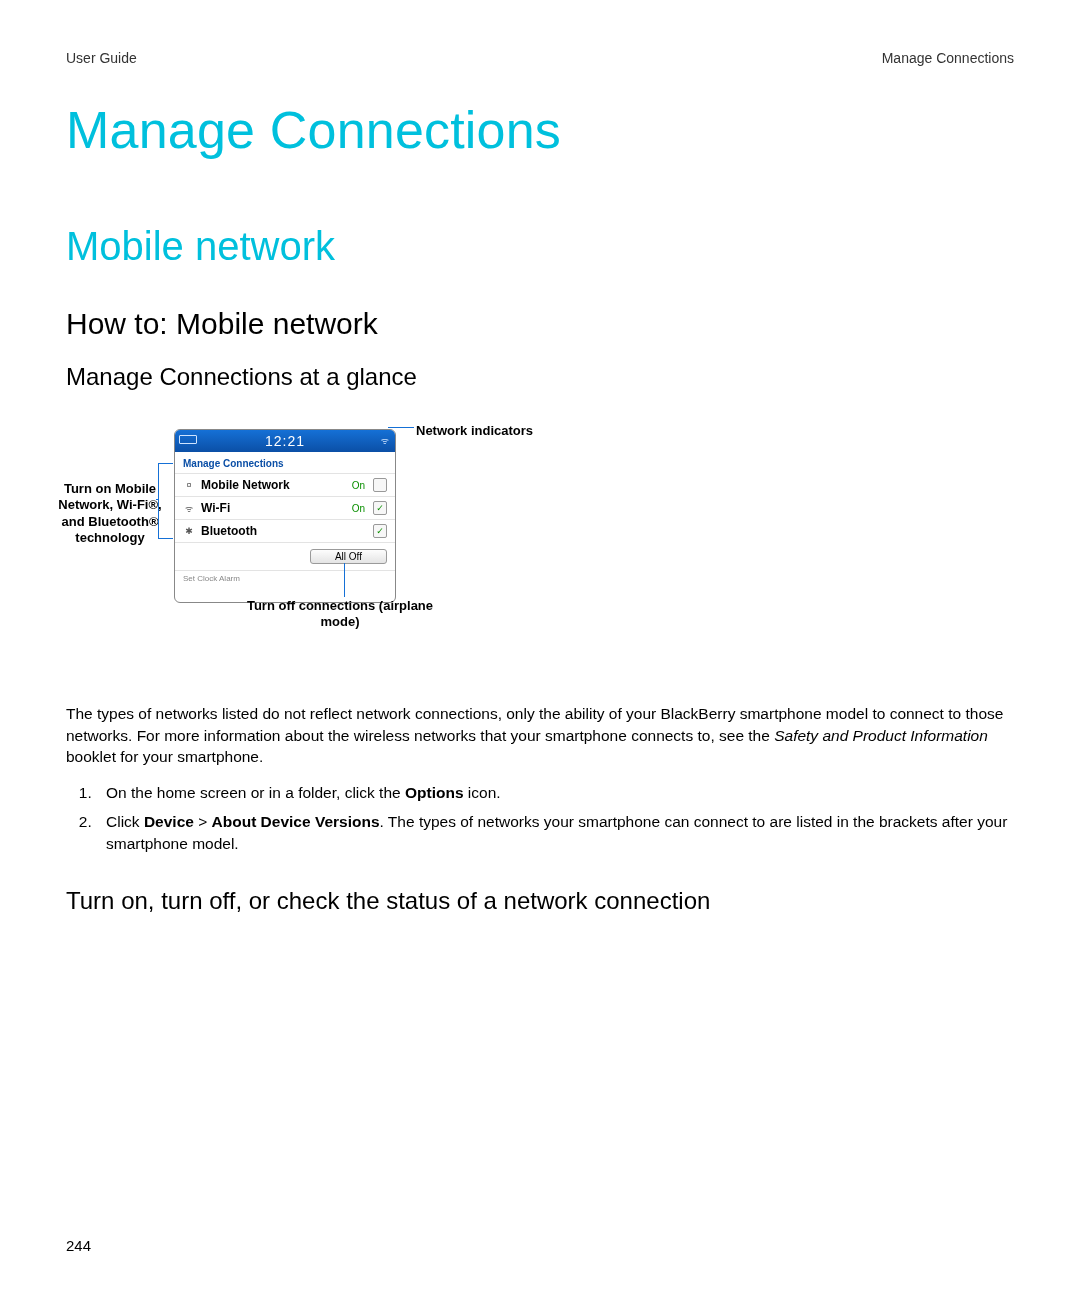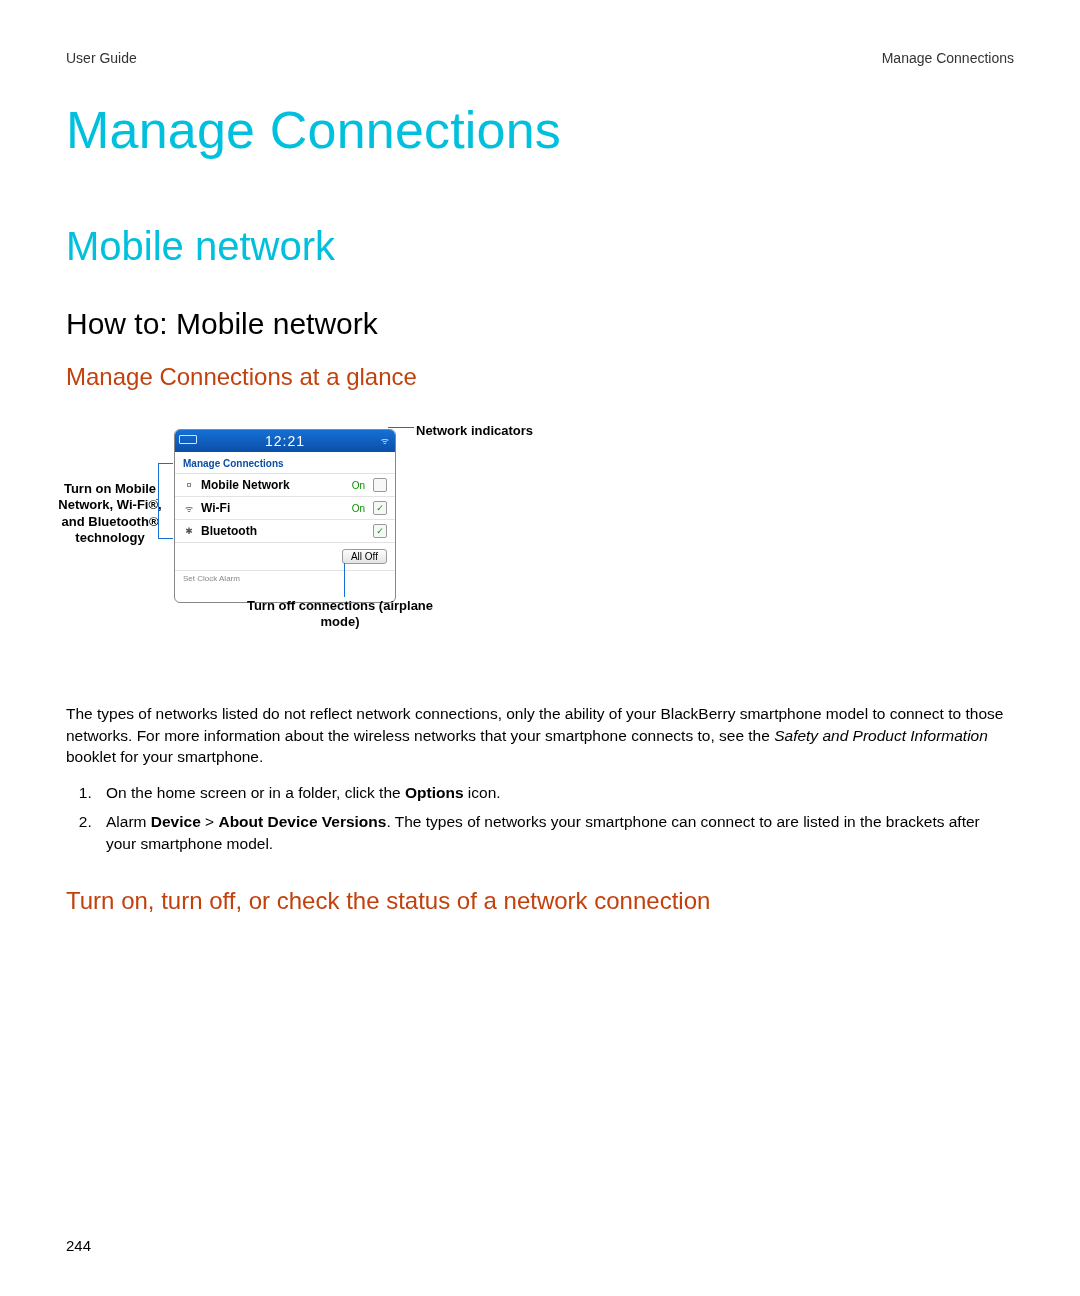--- a/index.html
+++ b/index.html
@@ -40,21 +40,21 @@
   }
   h3.sub {
     font-weight: 400;
     font-size: 30px;
     color: #000;
     margin: 0 0 22px 0;
   }
   h4.sub2 {
     font-weight: 400;
     font-size: 24px;
-    color: #c2410c;
+    color: #000000;
     margin: 0 0 22px 0;
   }
   h4.sub2.mt {
     margin-top: 32px;
   }
   p.body {
     font-size: 15.5px;
     line-height: 1.4;
     margin: 0 0 14px 0;
     color: #000;
@@ -140,21 +140,21 @@
     justify-content: center; font-size: 9px; color: #0a8f00;
     background: #f7f7f7;
   }
   .alloffrow {
     display: flex; justify-content: flex-end;
     padding: 6px 8px; border-top: 1px solid #e3e3e3;
   }
   .alloffbtn {
     border: 1px solid #9a9a9a;
     border-radius: 3px;
-    padding: 1px 8px;
+    padding: 1px 24px;
     font-size: 10px;
     background: linear-gradient(#fdfdfd, #e4e4e4);
   }
   .cut {
     border-top: 1px solid #e3e3e3;
     font-size: 8px; color: #888;
     padding: 3px 8px 0 8px;
   }
 
   
@@ -277,21 +277,21 @@
 
   <p class="body">
     <span>The types of networks listed do not reflect network connections, only the ability of your BlackBerry smartphone model to connect to those networks. For more information about the wireless networks that your smartphone connects to, see the </span><em class="i">Safety and Product Information</em><span> booklet for your smartphone.</span>
   </p>
 
   <ol class="steps">
     <li>
       <span>On the home screen or in a folder, click the </span><strong>Options</strong><span> icon.</span>
     </li>
     <li>
-      <span>Alarm </span><strong>Device</strong><span> &gt; </span><strong>About Device Versions</strong><span>. The types of networks your smartphone can connect to are listed in the brackets after your smartphone model.</span>
+      <span>Click </span><strong>Device</strong><span> &gt; </span><strong>About Device Versions</strong><span>. The types of networks your smartphone can connect to are listed in the brackets after your smartphone model.</span>
     </li>
   </ol>
 
   <h4 class="sub2 mt">Turn on, turn off, or check the status of a network connection</h4>
 
 
   <div class="pagenum">244</div>
 </div>
 
 </body></html>

